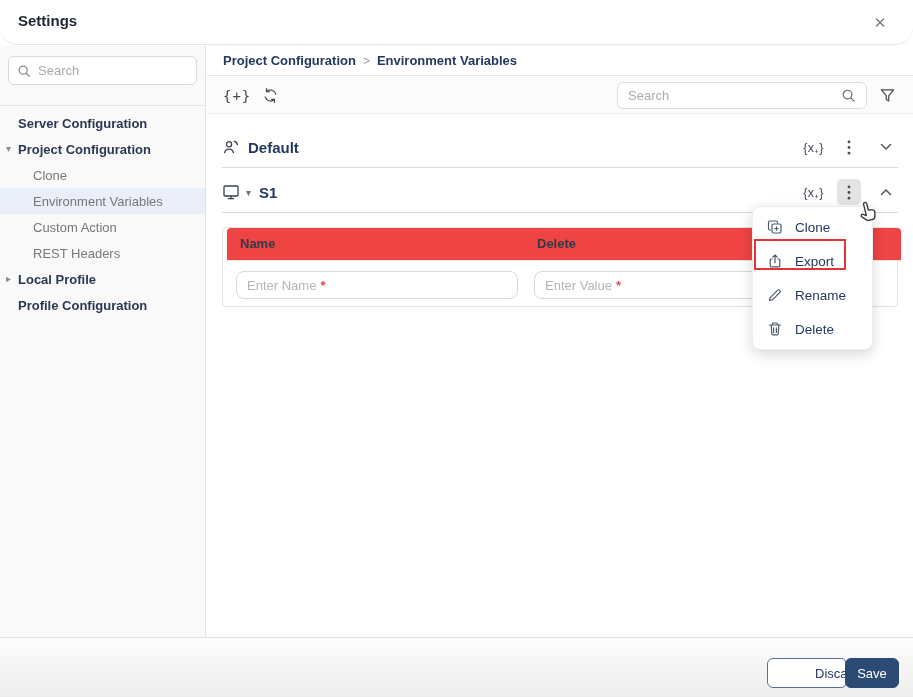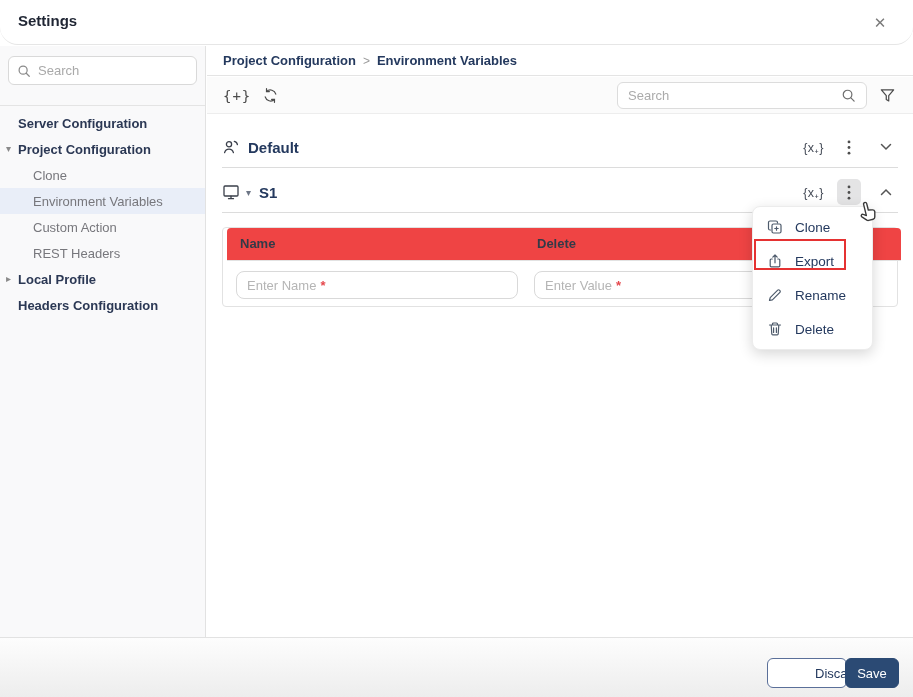--- a/index.html
+++ b/index.html
@@ -129,21 +129,21 @@
         <span>Custom Action</span>
       </div>
       <div class="nav-item child">
         <span>REST Headers</span>
       </div>
       <div class="nav-item group">
         <span class="caret">▸</span>
         <span>Local Profile</span>
       </div>
       <div class="nav-item group">
-        <span>Headers Configuration</span>
+        <span>Profile Configuration</span>
       </div>
     </div>
   </div>
 
   <div class="main">
 
     <div class="breadcrumb">
       <span>Project Configuration</span>
       <span class="sep">&gt;</span>
       <span>Environment Variables</span>

